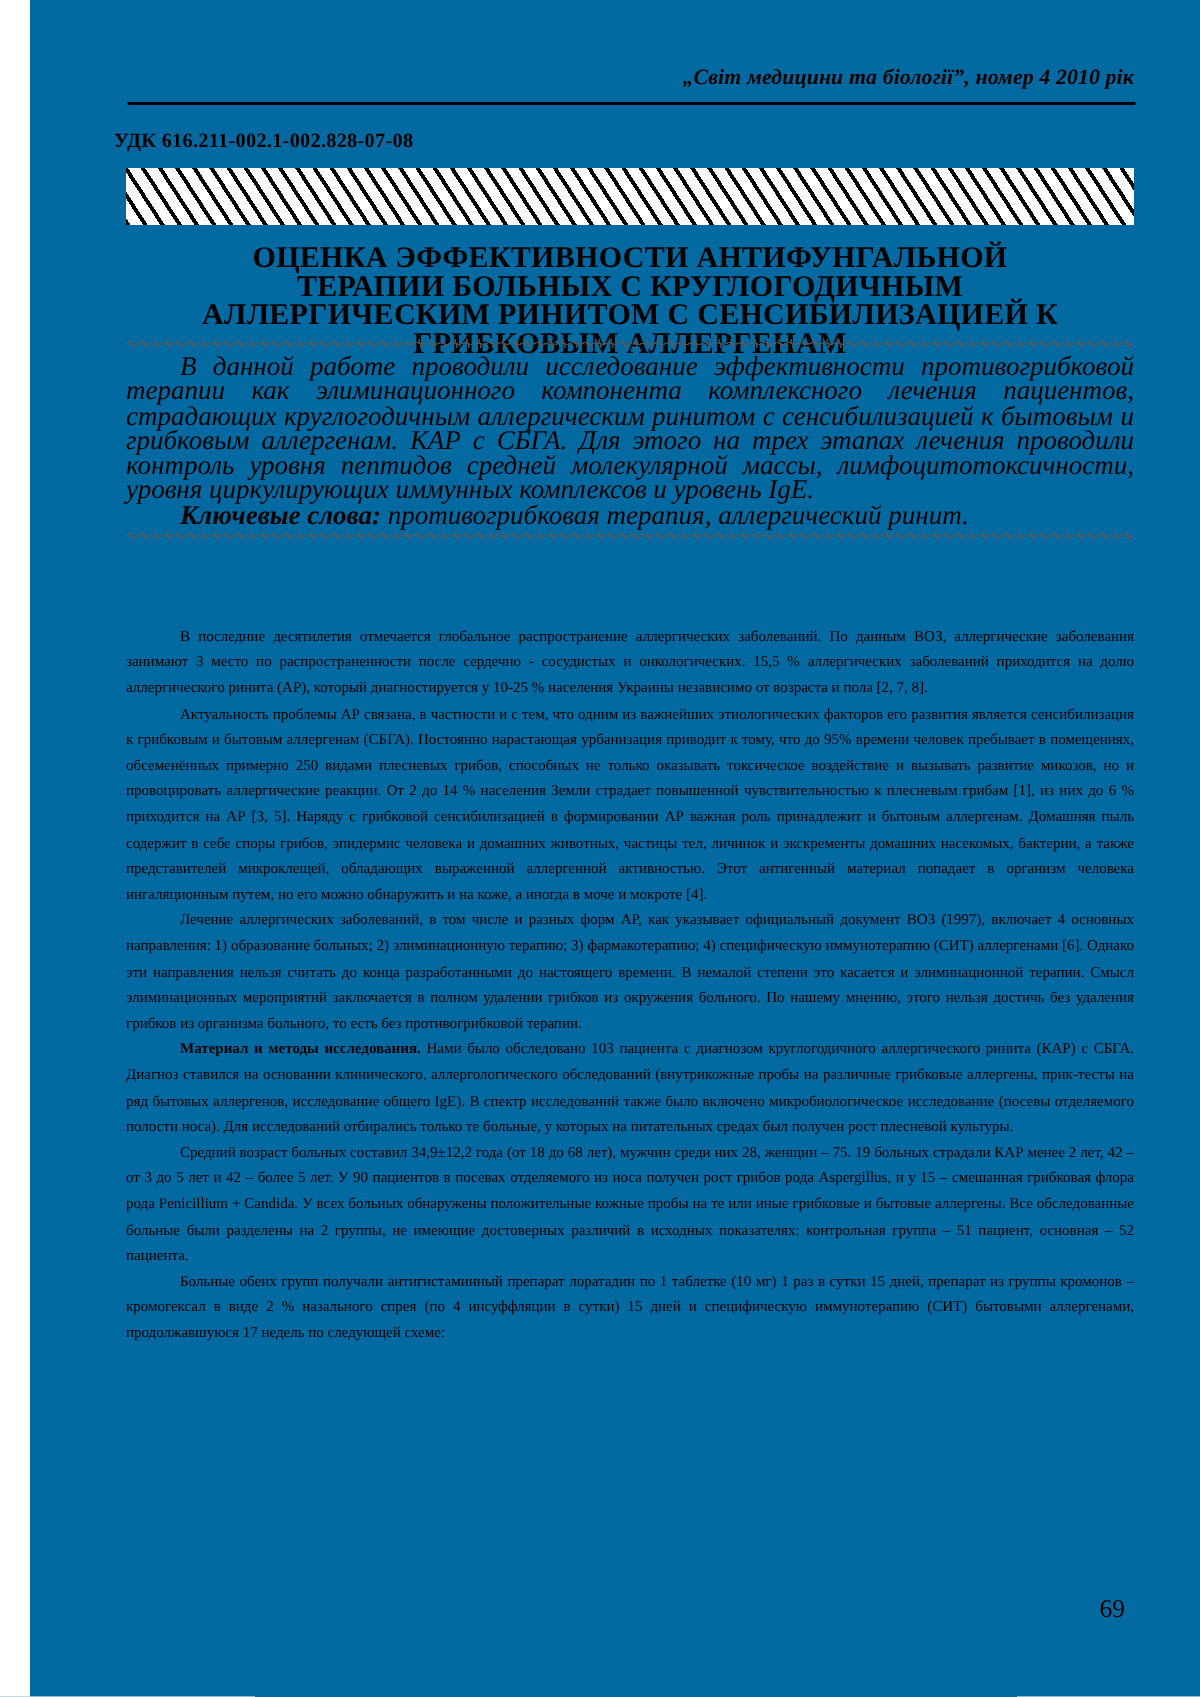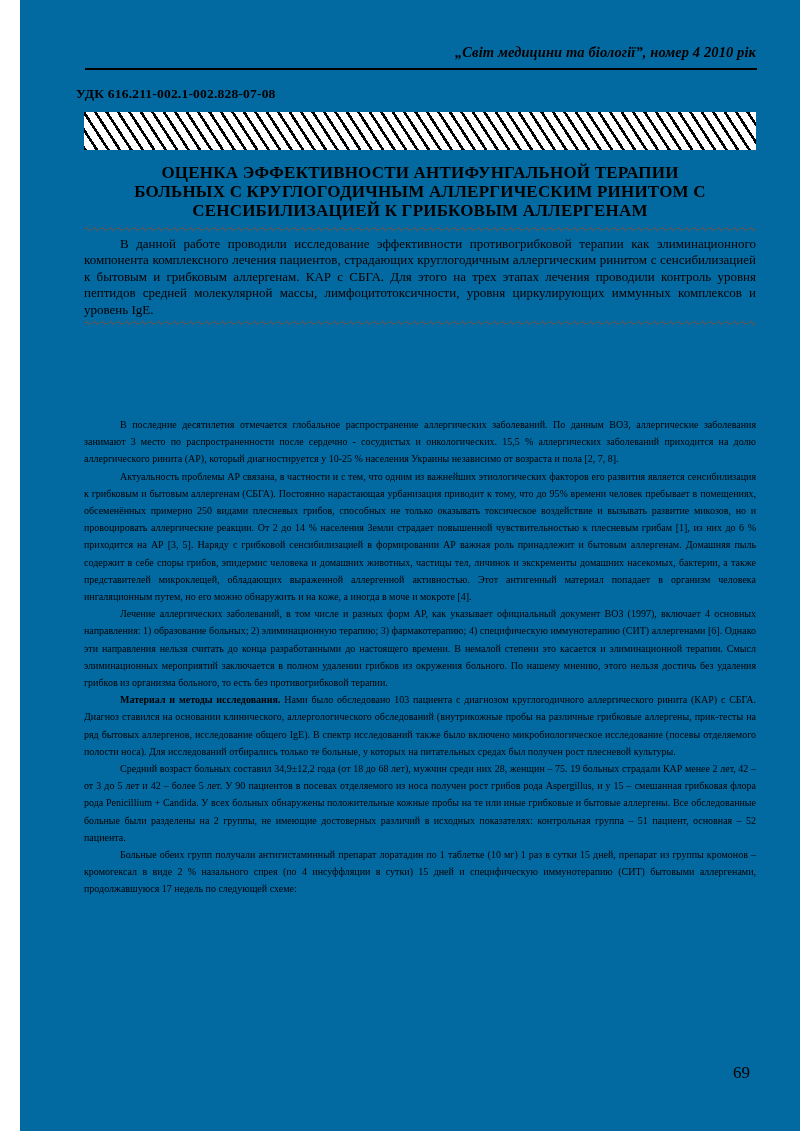--- a/index.html
+++ b/index.html
@@ -87,21 +87,21 @@
   .author-band .band-text .line2 { font-size: 11px; }
 
   
   .article-title {
     position: absolute;
     left: 100px;
     top: 163px;
     width: 600px;
     text-align: center;
     font-weight: bold;
-    font-size: 17px;
+    font-size: 20px;
     line-height: 19px;
     letter-spacing: 0.2px;
   }
 
   
   .wavy {
     height: 6px;
     width: 100%;
     background-image:
       radial-gradient(circle at 2px 5px, transparent 2.1px, #5a5a5a 2.2px, #5a5a5a 3.0px, transparent 3.1px),
@@ -113,22 +113,23 @@
   .abstract {
     position: absolute;
     left: 64px;
     top: 226px;
     width: 672px;
   }
   .abstract p {
     margin: 0;
     text-align: justify;
     text-indent: 36px;
-    font-size: 13px;
+    font-size: 18px;
     line-height: 16.4px;
+    font-style: italic;
   }
   .abstract .kw { text-indent: 36px; margin-top: 1px; }
   .abstract .kw b { font-weight: bold; }
   .abstract .inner { padding: 4px 0 2px 0; }
 
   
   .funding {
     position: absolute;
     left: 64px;
     top: 344px;
@@ -181,20 +182,21 @@
     </div>
     <div class="hatch"></div>
   </div>
 
   <div class="article-title">ОЦЕНКА ЭФФЕКТИВНОСТИ АНТИФУНГАЛЬНОЙ ТЕРАПИИ БОЛЬНЫХ С КРУГЛОГОДИЧНЫМ АЛЛЕРГИЧЕСКИМ РИНИТОМ С СЕНСИБИЛИЗАЦИЕЙ К ГРИБКОВЫМ АЛЛЕРГЕНАМ</div>
 
   <div class="abstract">
     <div class="wavy"></div>
     <div class="inner">
       <p>В данной работе проводили исследование эффективности противогрибковой терапии как элиминационного компонента комплексного лечения пациентов, страдающих круглогодичным аллергическим ринитом с сенсибилизацией к бытовым и грибковым аллергенам. КАР с СБГА. Для этого на трех этапах лечения проводили контроль уровня пептидов средней молекулярной массы, лимфоцитотоксичности, уровня циркулирующих иммунных комплексов и уровень IgE.</p>
+      <p class="kw"><b>Ключевые слова:</b><span> противогрибковая терапия, аллергический ринит.</span></p>
     </div>
     <div class="wavy"></div>
   </div>
 
 
   <div class="body">
     <p><b></b><span>В последние десятилетия отмечается глобальное распространение аллергических заболеваний. По данным ВОЗ, аллергические заболевания занимают 3 место по распространенности после сердечно - сосудистых и онкологических. 15,5 % аллергических заболеваний приходится на долю аллергического ринита (АР), который диагностируется у 10-25 % населения Украины независимо от возраста и пола [2, 7, 8].</span></p>
     <p><b></b><span>Актуальность проблемы АР связана, в частности и с тем, что одним из важнейших этиологических факторов его развития является сенсибилизация к грибковым и бытовым аллергенам (СБГА). Постоянно нарастающая урбанизация приводит к тому, что до 95% времени человек пребывает в помещениях, обсеменённых примерно 250 видами плесневых грибов, способных не только оказывать токсическое воздействие и вызывать развитие микозов, но и провоцировать аллергические реакции. От 2 до 14 % населения Земли страдает повышенной чувствительностью к плесневым грибам [1], из них до 6 % приходится на АР [3, 5]. Наряду с грибковой сенсибилизацией в формировании АР важная роль принадлежит и бытовым аллергенам. Домашняя пыль содержит в себе споры грибов, эпидермис человека и домашних животных, частицы тел, личинок и экскременты домашних насекомых, бактерии, а также представителей микроклещей, обладающих выраженной аллергенной активностью. Этот антигенный материал попадает в организм человека ингаляционным путем, но его можно обнаружить и на коже, а иногда в моче и мокроте [4].</span></p>
     <p><b></b><span>Лечение аллергических заболеваний, в том числе и разных форм АР, как указывает официальный документ ВОЗ (1997), включает 4 основных направления: 1) образование больных; 2) элиминационную терапию; 3) фармакотерапию; 4) специфическую иммунотерапию (СИТ) аллергенами [6]. Однако эти направления нельзя считать до конца разработанными до настоящего времени. В немалой степени это касается и элиминационной терапии. Смысл элиминационных мероприятий заключается в полном удалении грибков из окружения больного. По нашему мнению, этого нельзя достичь без удаления грибков из организма больного, то есть без противогрибковой терапии.</span></p>
     <p><b>Материал и методы исследования.</b><span> Нами было обследовано 103 пациента с диагнозом круглогодичного аллергического ринита (КАР) с СБГА. Диагноз ставился на основании клинического, аллергологического обследований (внутрикожные пробы на различные грибковые аллергены, прик-тесты на ряд бытовых аллергенов, исследование общего IgE). В спектр исследований также было включено микробиологическое исследование (посевы отделяемого полости носа). Для исследований отбирались только те больные, у которых на питательных средах был получен рост плесневой культуры.</span></p>

